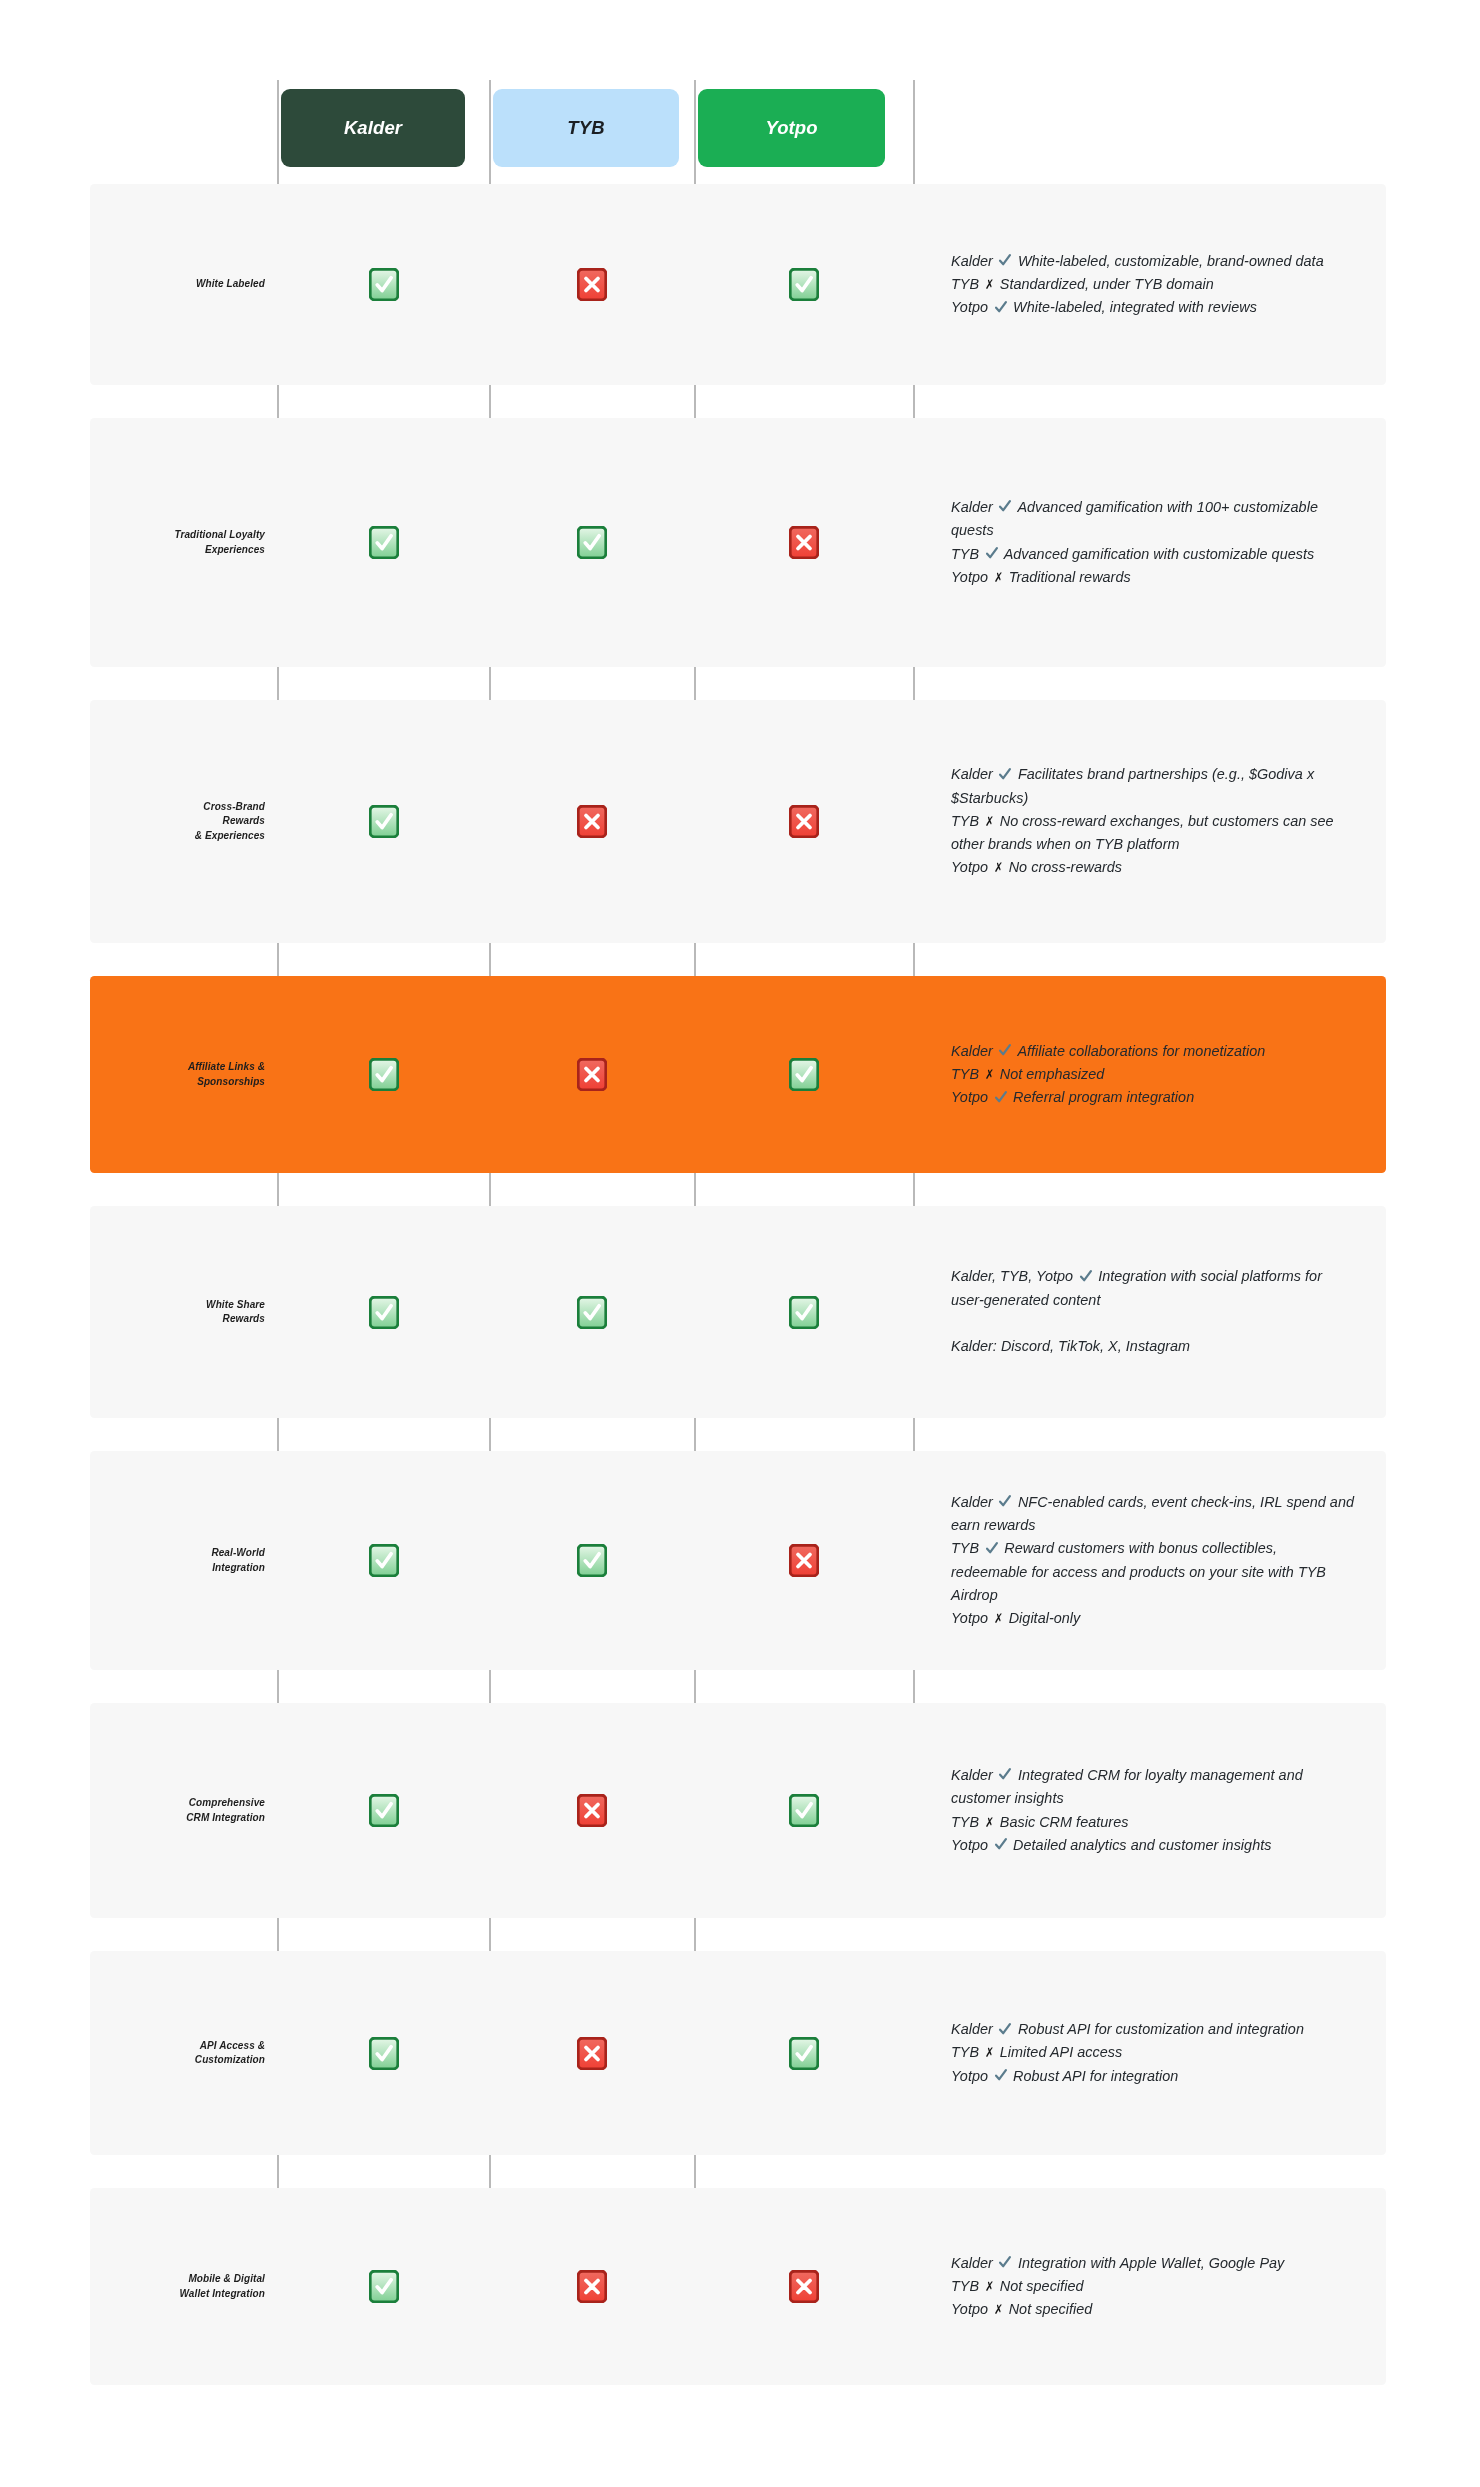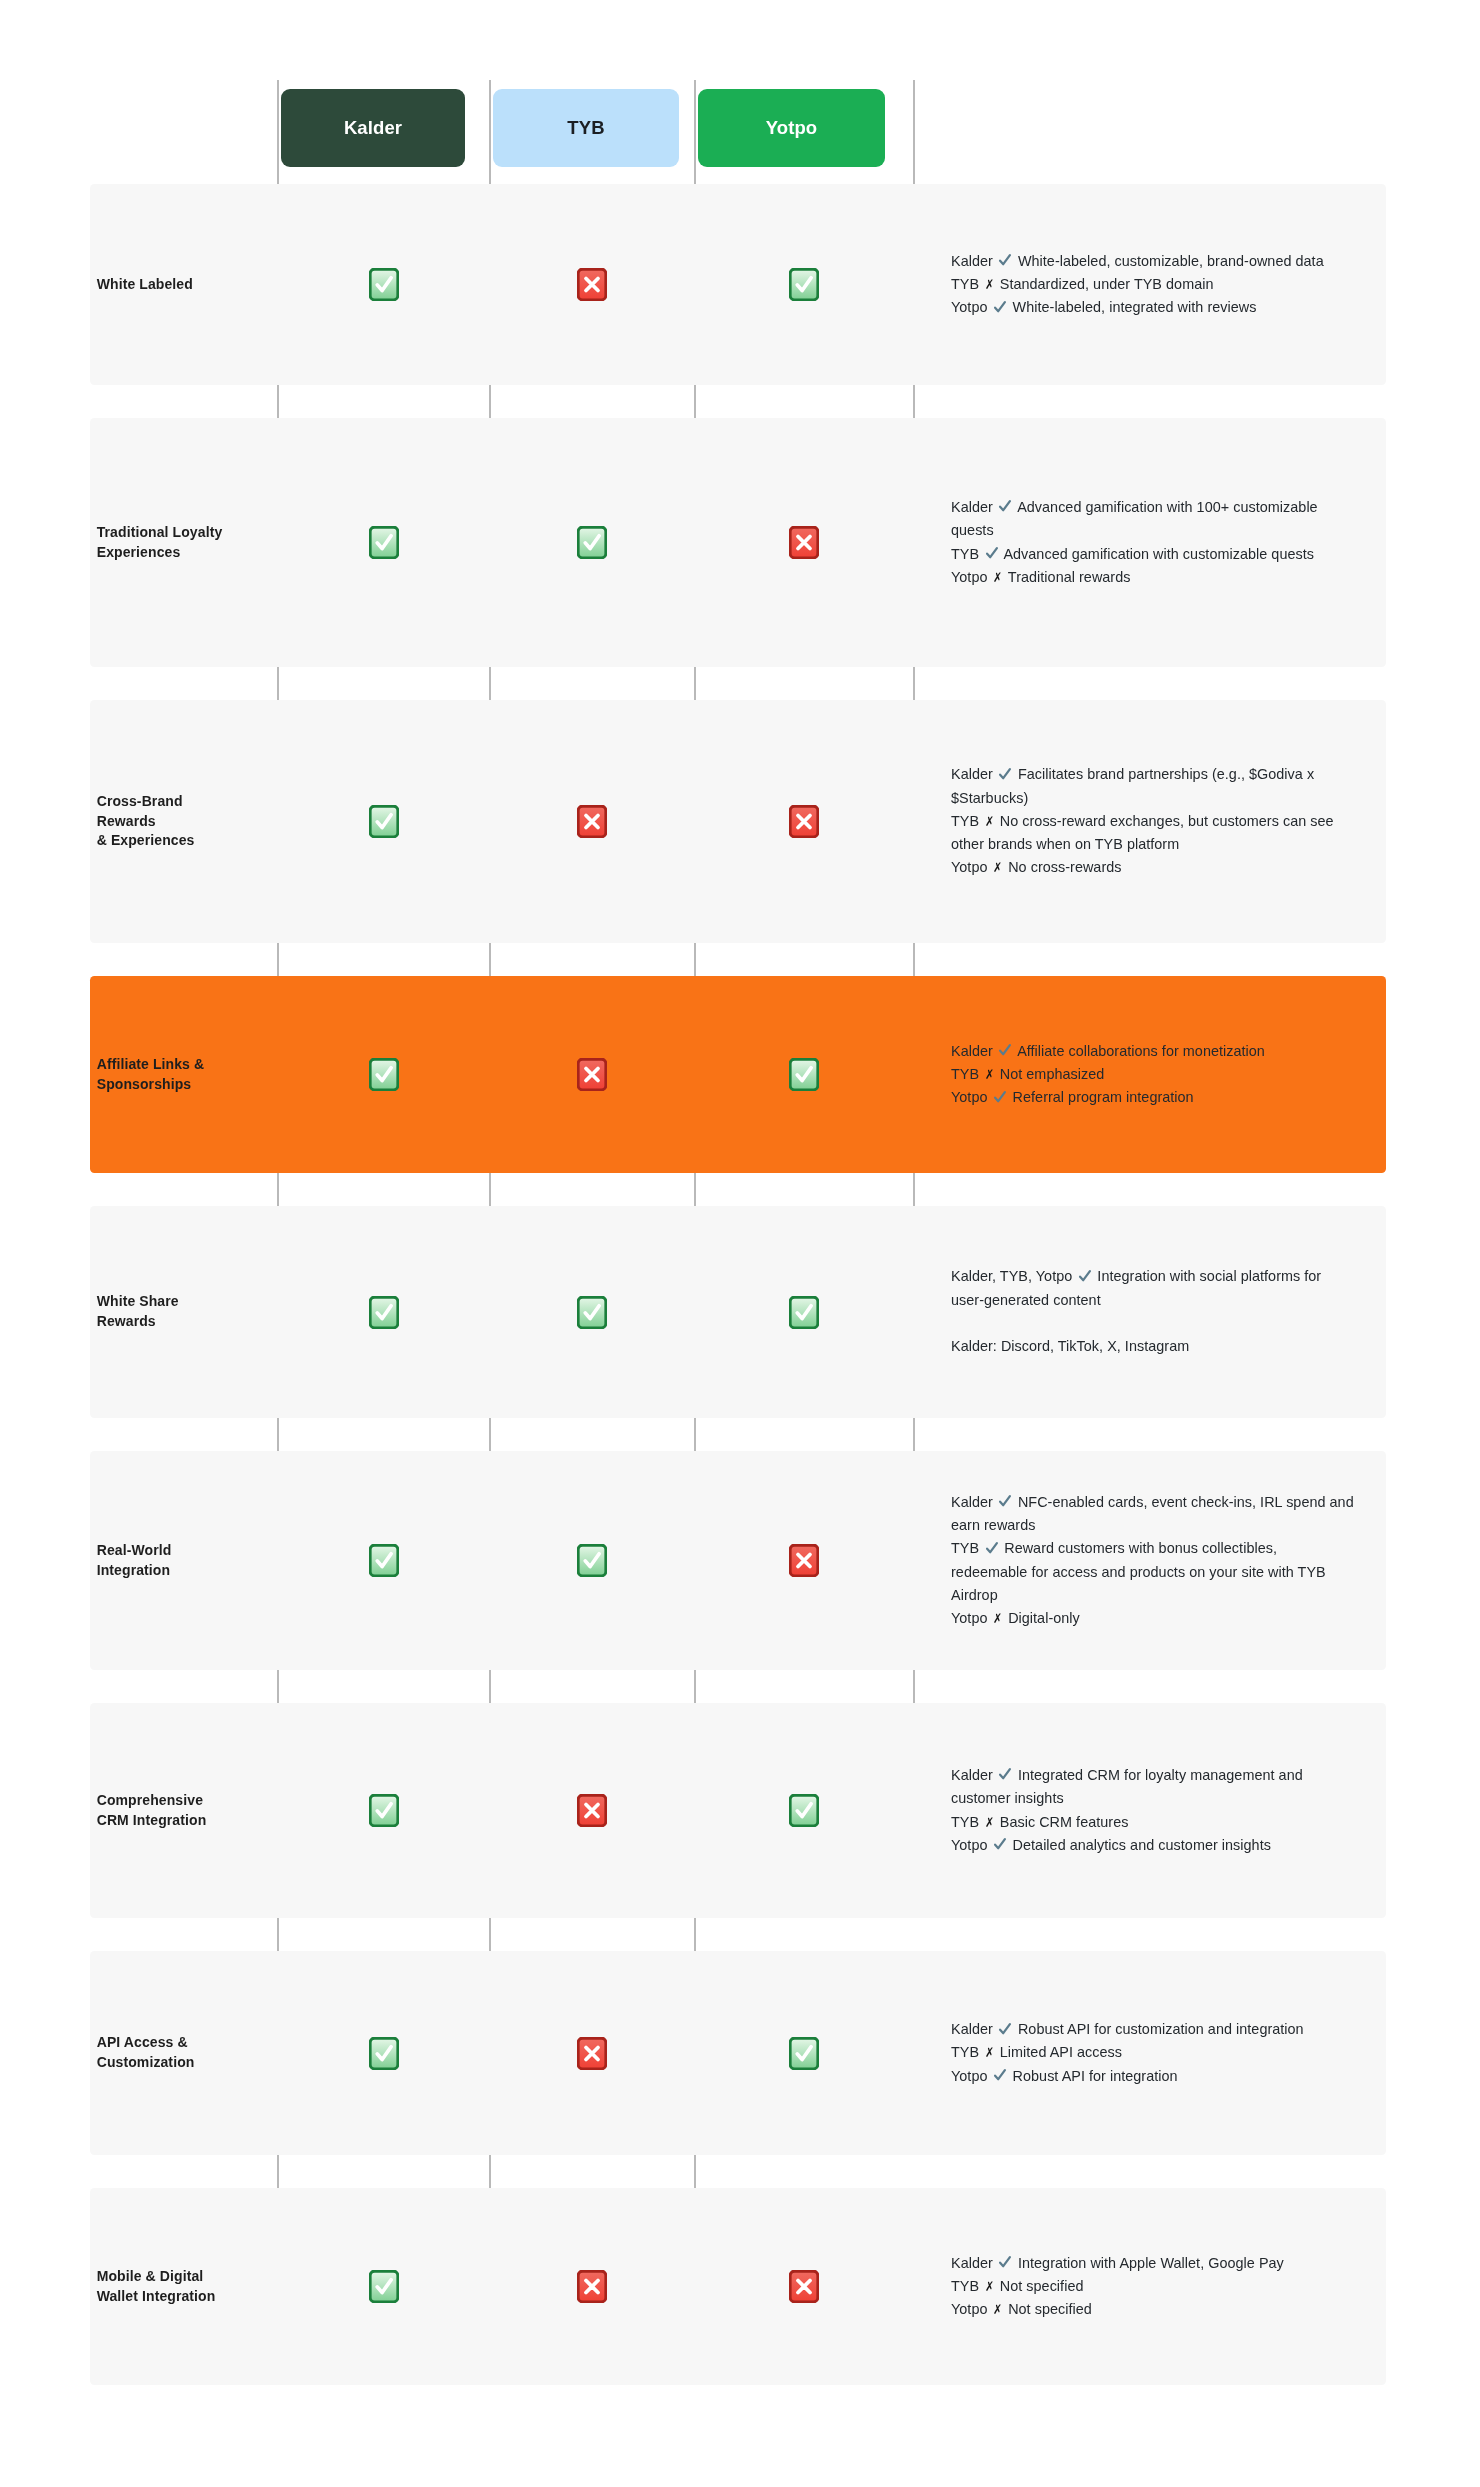--- a/index.html
+++ b/index.html
@@ -11,20 +11,21 @@
     font-family: "Liberation Sans", "DejaVu Sans", sans-serif;
     -webkit-font-smoothing: antialiased;
   }
 
   .page {
     position: relative;
     width: 1481px;
     height: 2487px;
     background: #ffffff;
     overflow: hidden;
+    font-style: italic;
   }
 
   
   .dividers {
     position: absolute;
     left: 0; top: 0;
     width: 1481px;
     height: 2487px;
     pointer-events: none;
   }
@@ -77,26 +78,27 @@
     margin-bottom: 33px;
     display: flex;
     align-items: center;
   }
 
   .cell-feature {
     width: 187px;
     flex: 0 0 187px;
     padding-left: 6.7px;
     padding-right: 12px;
-    font-size: 14px;
+    font-size: 10px;
     font-weight: 700;
     line-height: 1.42;
     color: #1e1e1e;
     letter-spacing: 0.1px;
     white-space: pre-line;
+    text-align: right;
   }
 
   .cell-mark {
     flex: 0 0 213px;
     display: flex;
     align-items: center;
     justify-content: center;
   }
   .cell-mark.m1 { flex: 0 0 204px; }
   .cell-mark.m2 { flex: 0 0 219px; }

